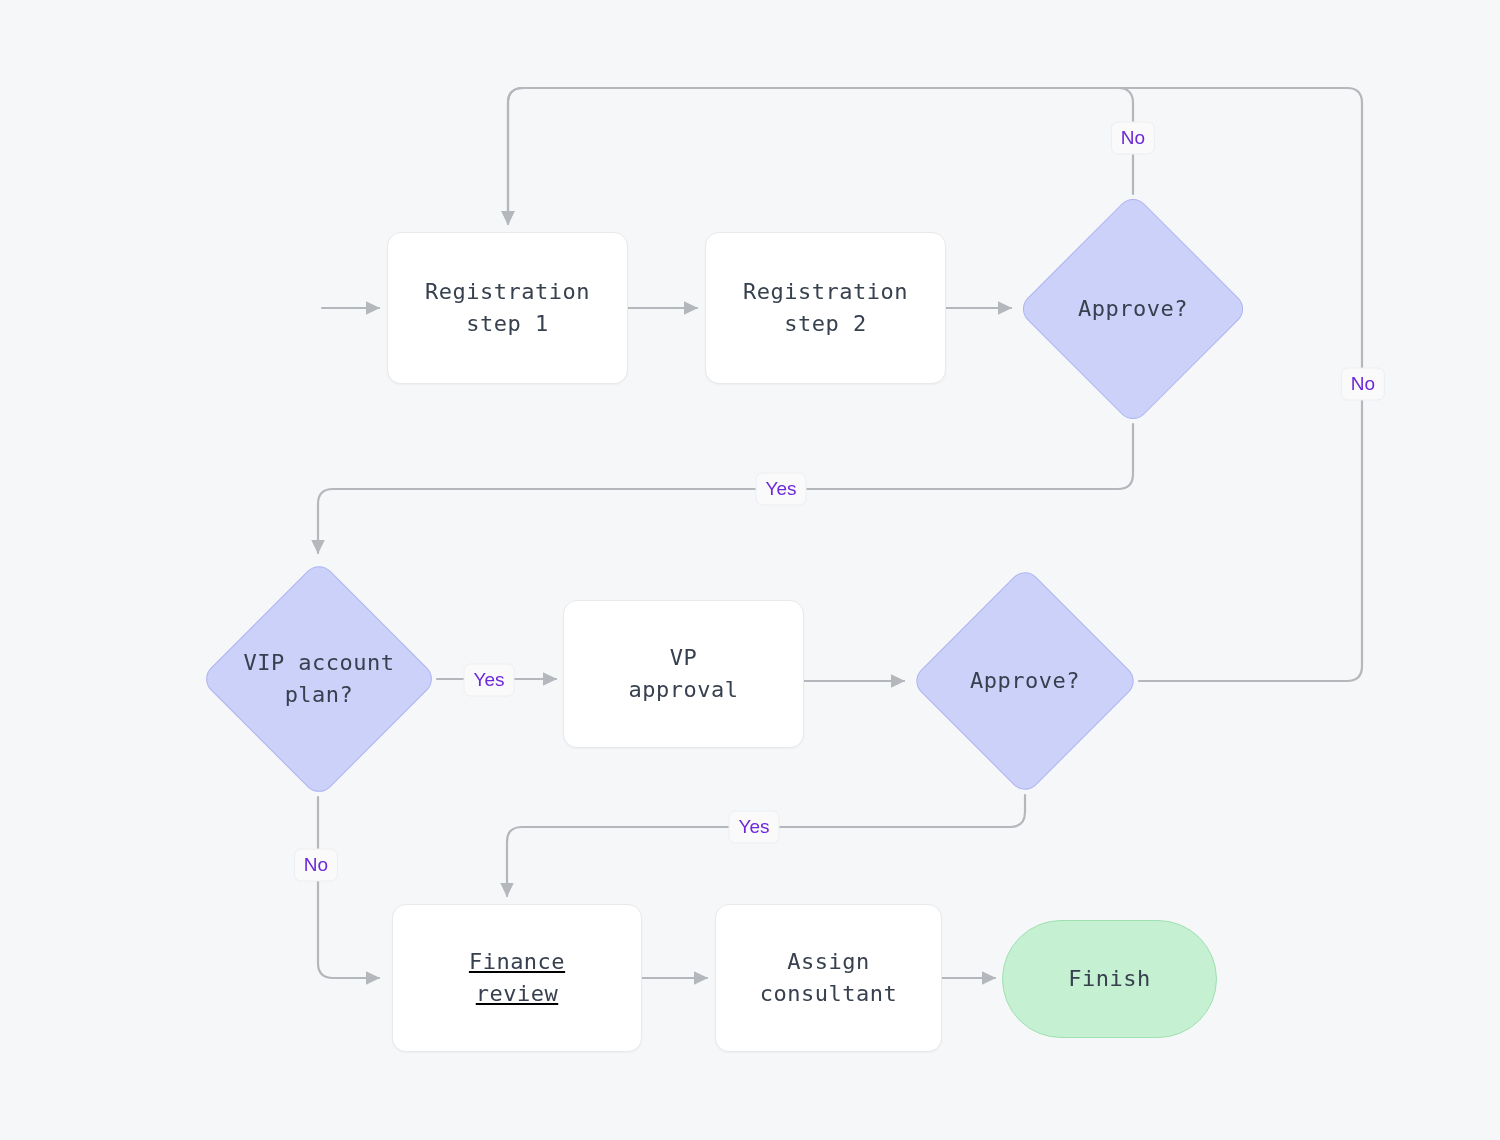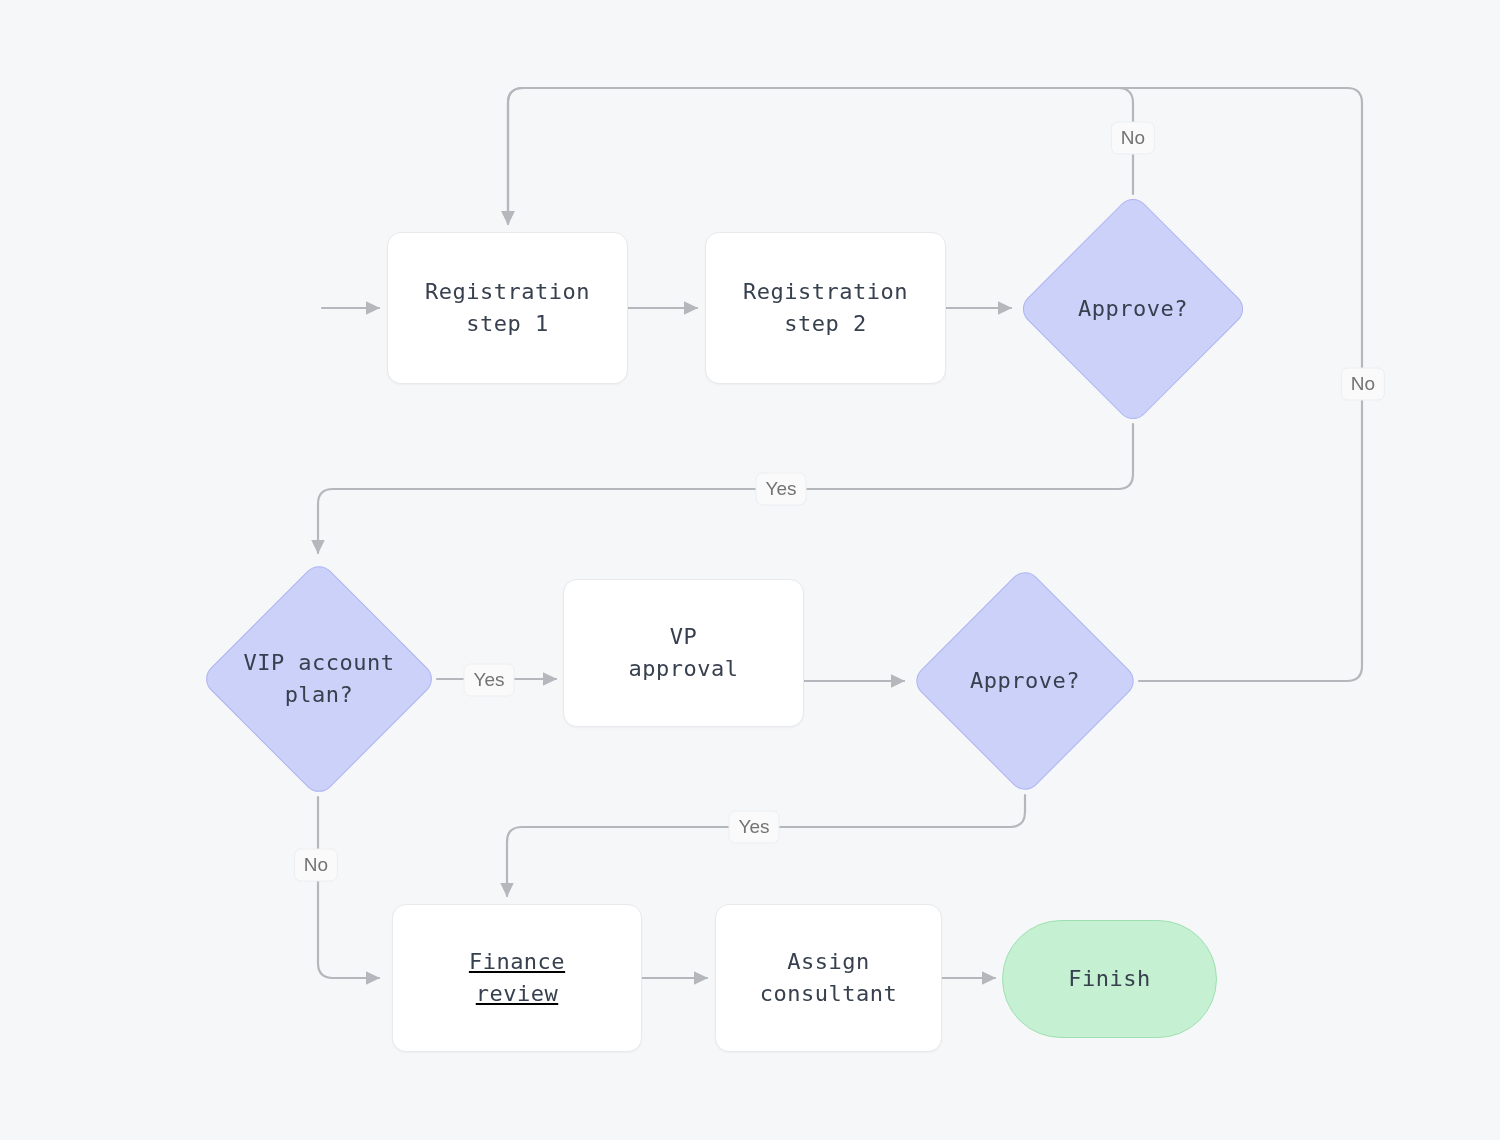--- a/index.html
+++ b/index.html
@@ -84,21 +84,21 @@
   
   .edge-chip {
     position: absolute;
     background: #fafafb;
     border: 1px solid #eceef1;
     border-radius: 7px;
     padding: 4px 9px 5px 9px;
     font-family: "Liberation Sans", sans-serif;
     font-size: 19px;
     line-height: 22px;
-    color: #737373;
+    color: #6d28d9;
     transform: translate(-50%, -50%);
     z-index: 4;
     white-space: nowrap;
   }
 </style>
 </head>
 <body>
 
 <div id="canvas">
 
@@ -152,21 +152,21 @@
     <span class="diamond-shape" style="width:163px; height:163px;"></span>
     <span class="node-label">Approve?</span>
   </div>
 
   <div class="node decision" style="left:201px; top:561px; width:236px; height:236px;">
     <span class="diamond-shape" style="width:167px; height:167px;"></span>
     <span class="node-label">VIP account
 plan?</span>
   </div>
 
-  <div class="node process" style="left:563px; top:579px; width:241px; height:148px;justify-content:center;">
+  <div class="node process" style="left:563px; top:600px; width:241px; height:148px;justify-content:center;">
     <span class="node-label">VP
 approval</span>
   </div>
 
   <div class="node decision" style="left:911px; top:567px; width:228px; height:228px;">
     <span class="diamond-shape" style="width:161px; height:161px;"></span>
     <span class="node-label">Approve?</span>
   </div>
 
   <div class="node process" style="left:392px; top:904px; width:250px; height:148px;text-decoration:underline;">

